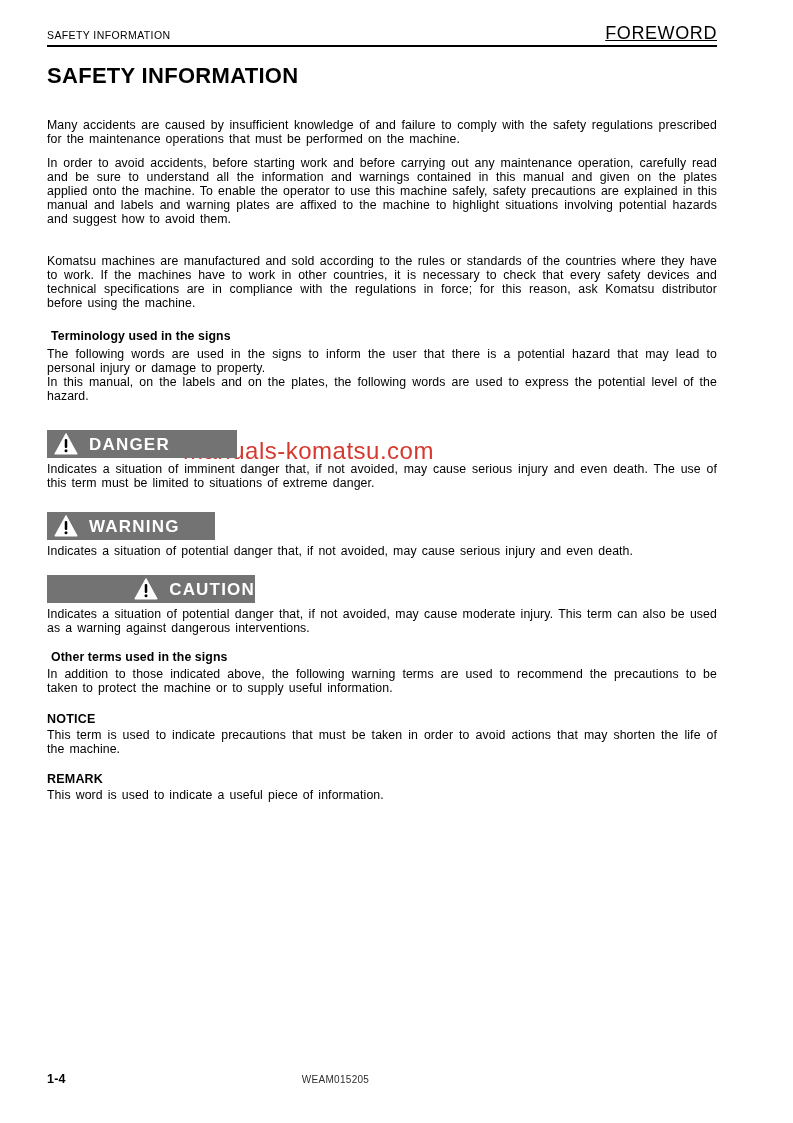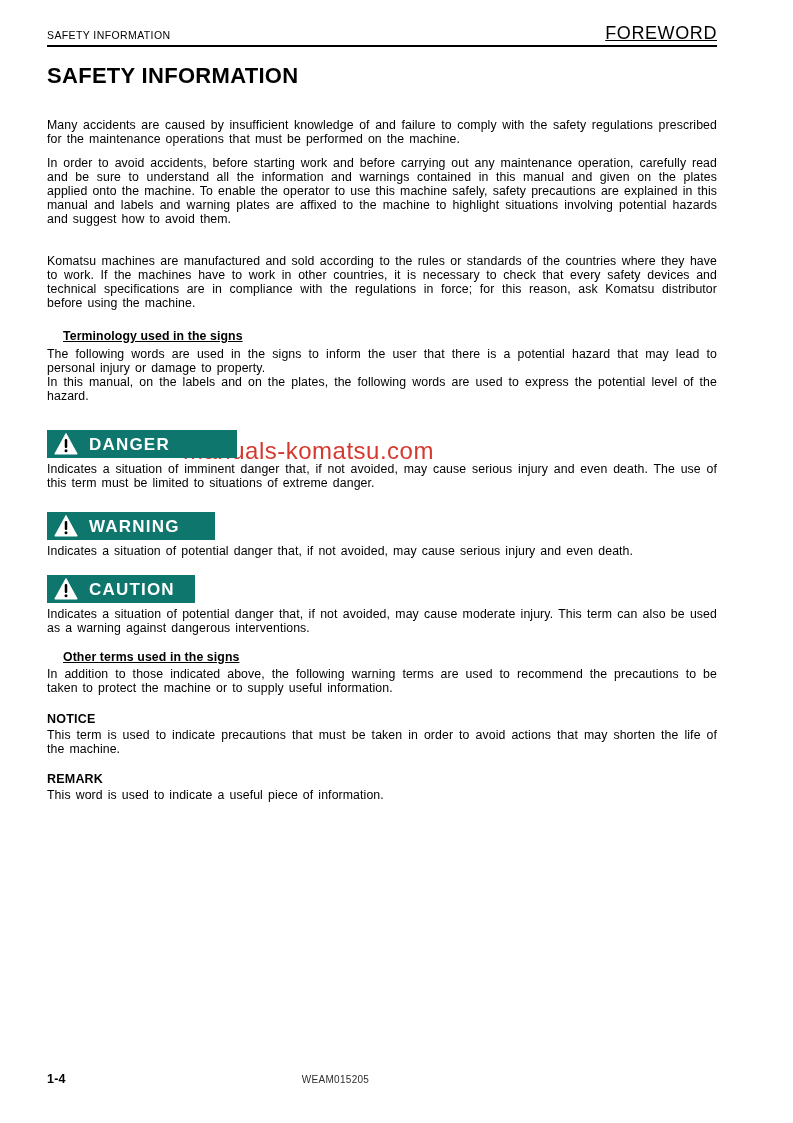--- a/index.html
+++ b/index.html
@@ -37,43 +37,43 @@
     font-size: 12.3px; line-height: 14px;
     letter-spacing: 0.1px; word-spacing: 1.5px;
     text-align: justify;
     margin: 0;
   }
   .mt-p1 { margin-top: 29px; }
   .mt-p2 { margin-top: 10px; }
   .mt-p3 { margin-top: 28px; }
   .sec-heading {
     font-size: 12.3px; font-weight: bold; line-height: 14px;
-    margin: 19px 0 4px 16px; letter-spacing: 0.1px; text-decoration: underline;
+    margin: 19px 0 4px 4px; letter-spacing: 0.1px;
   }
   .mini-heading {
     font-size: 12.5px; font-weight: bold; line-height: 14px;
     margin: 17px 0 2px 0; letter-spacing: 0.2px;
   }
   .watermark {
     position: absolute;
     left: 183px; top: 437px;
     font-size: 24px; letter-spacing: 0.5px;
     z-index: 1;
     white-space: nowrap;
   }
   .sign-section { margin-top: 0; }
   .sign-banner {
-    background: #0f766e; color: #ffffff;
+    background: #737373; color: #ffffff;
     height: 28px; width: 190px;
     display: flex; align-items: center;
     padding-left: 7px; box-sizing: border-box;
     position: relative; z-index: 2;
   }
   .sign-banner.wide { width: 168px; }
-  .sign-banner.narrow { width: 148px; }
+  .sign-banner.narrow { width: 208px; justify-content: flex-end; }
   .mt-sign1 { margin-top: 27px; }
   .mt-sign2 { margin-top: 22px; }
   .mt-sign3 { margin-top: 17px; }
   .tri-icon { display: inline-flex; margin-right: 11px; }
   .sign-label {
     font-size: 17px; font-weight: bold; letter-spacing: 1.2px;
     line-height: 1;
   }
   .sign-desc { margin-top: 4px; }
   .footer-page-number {

